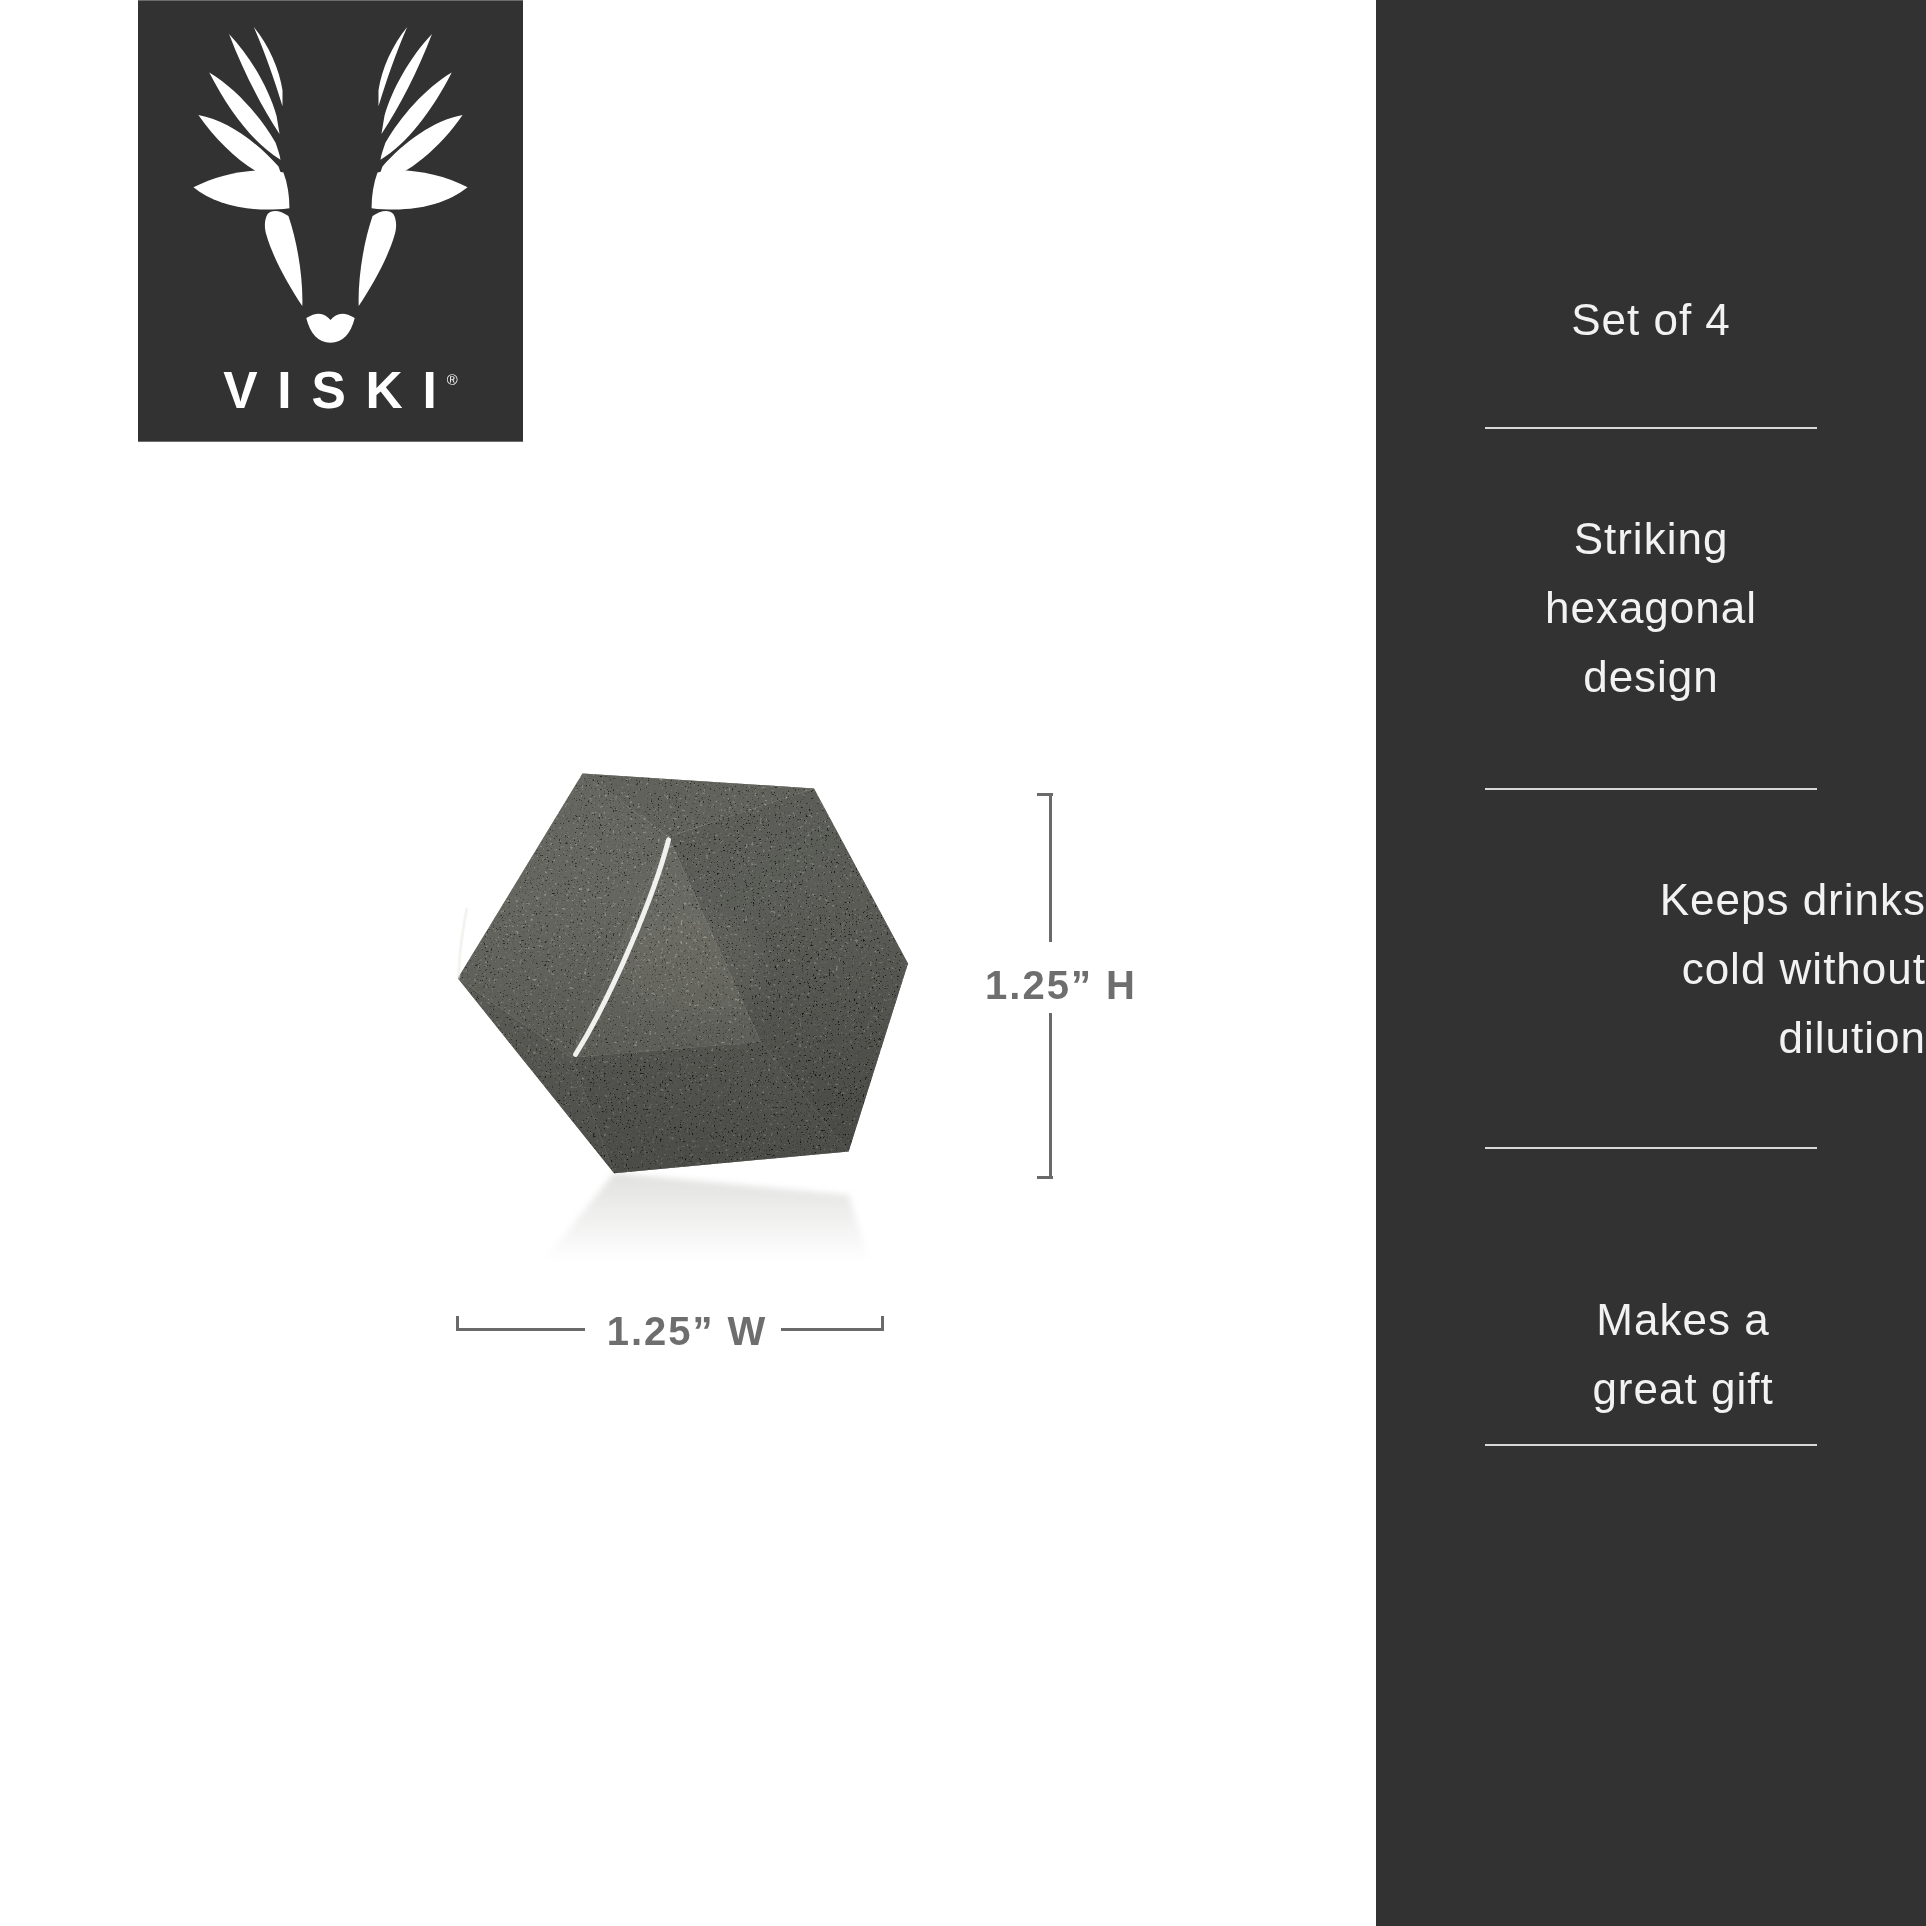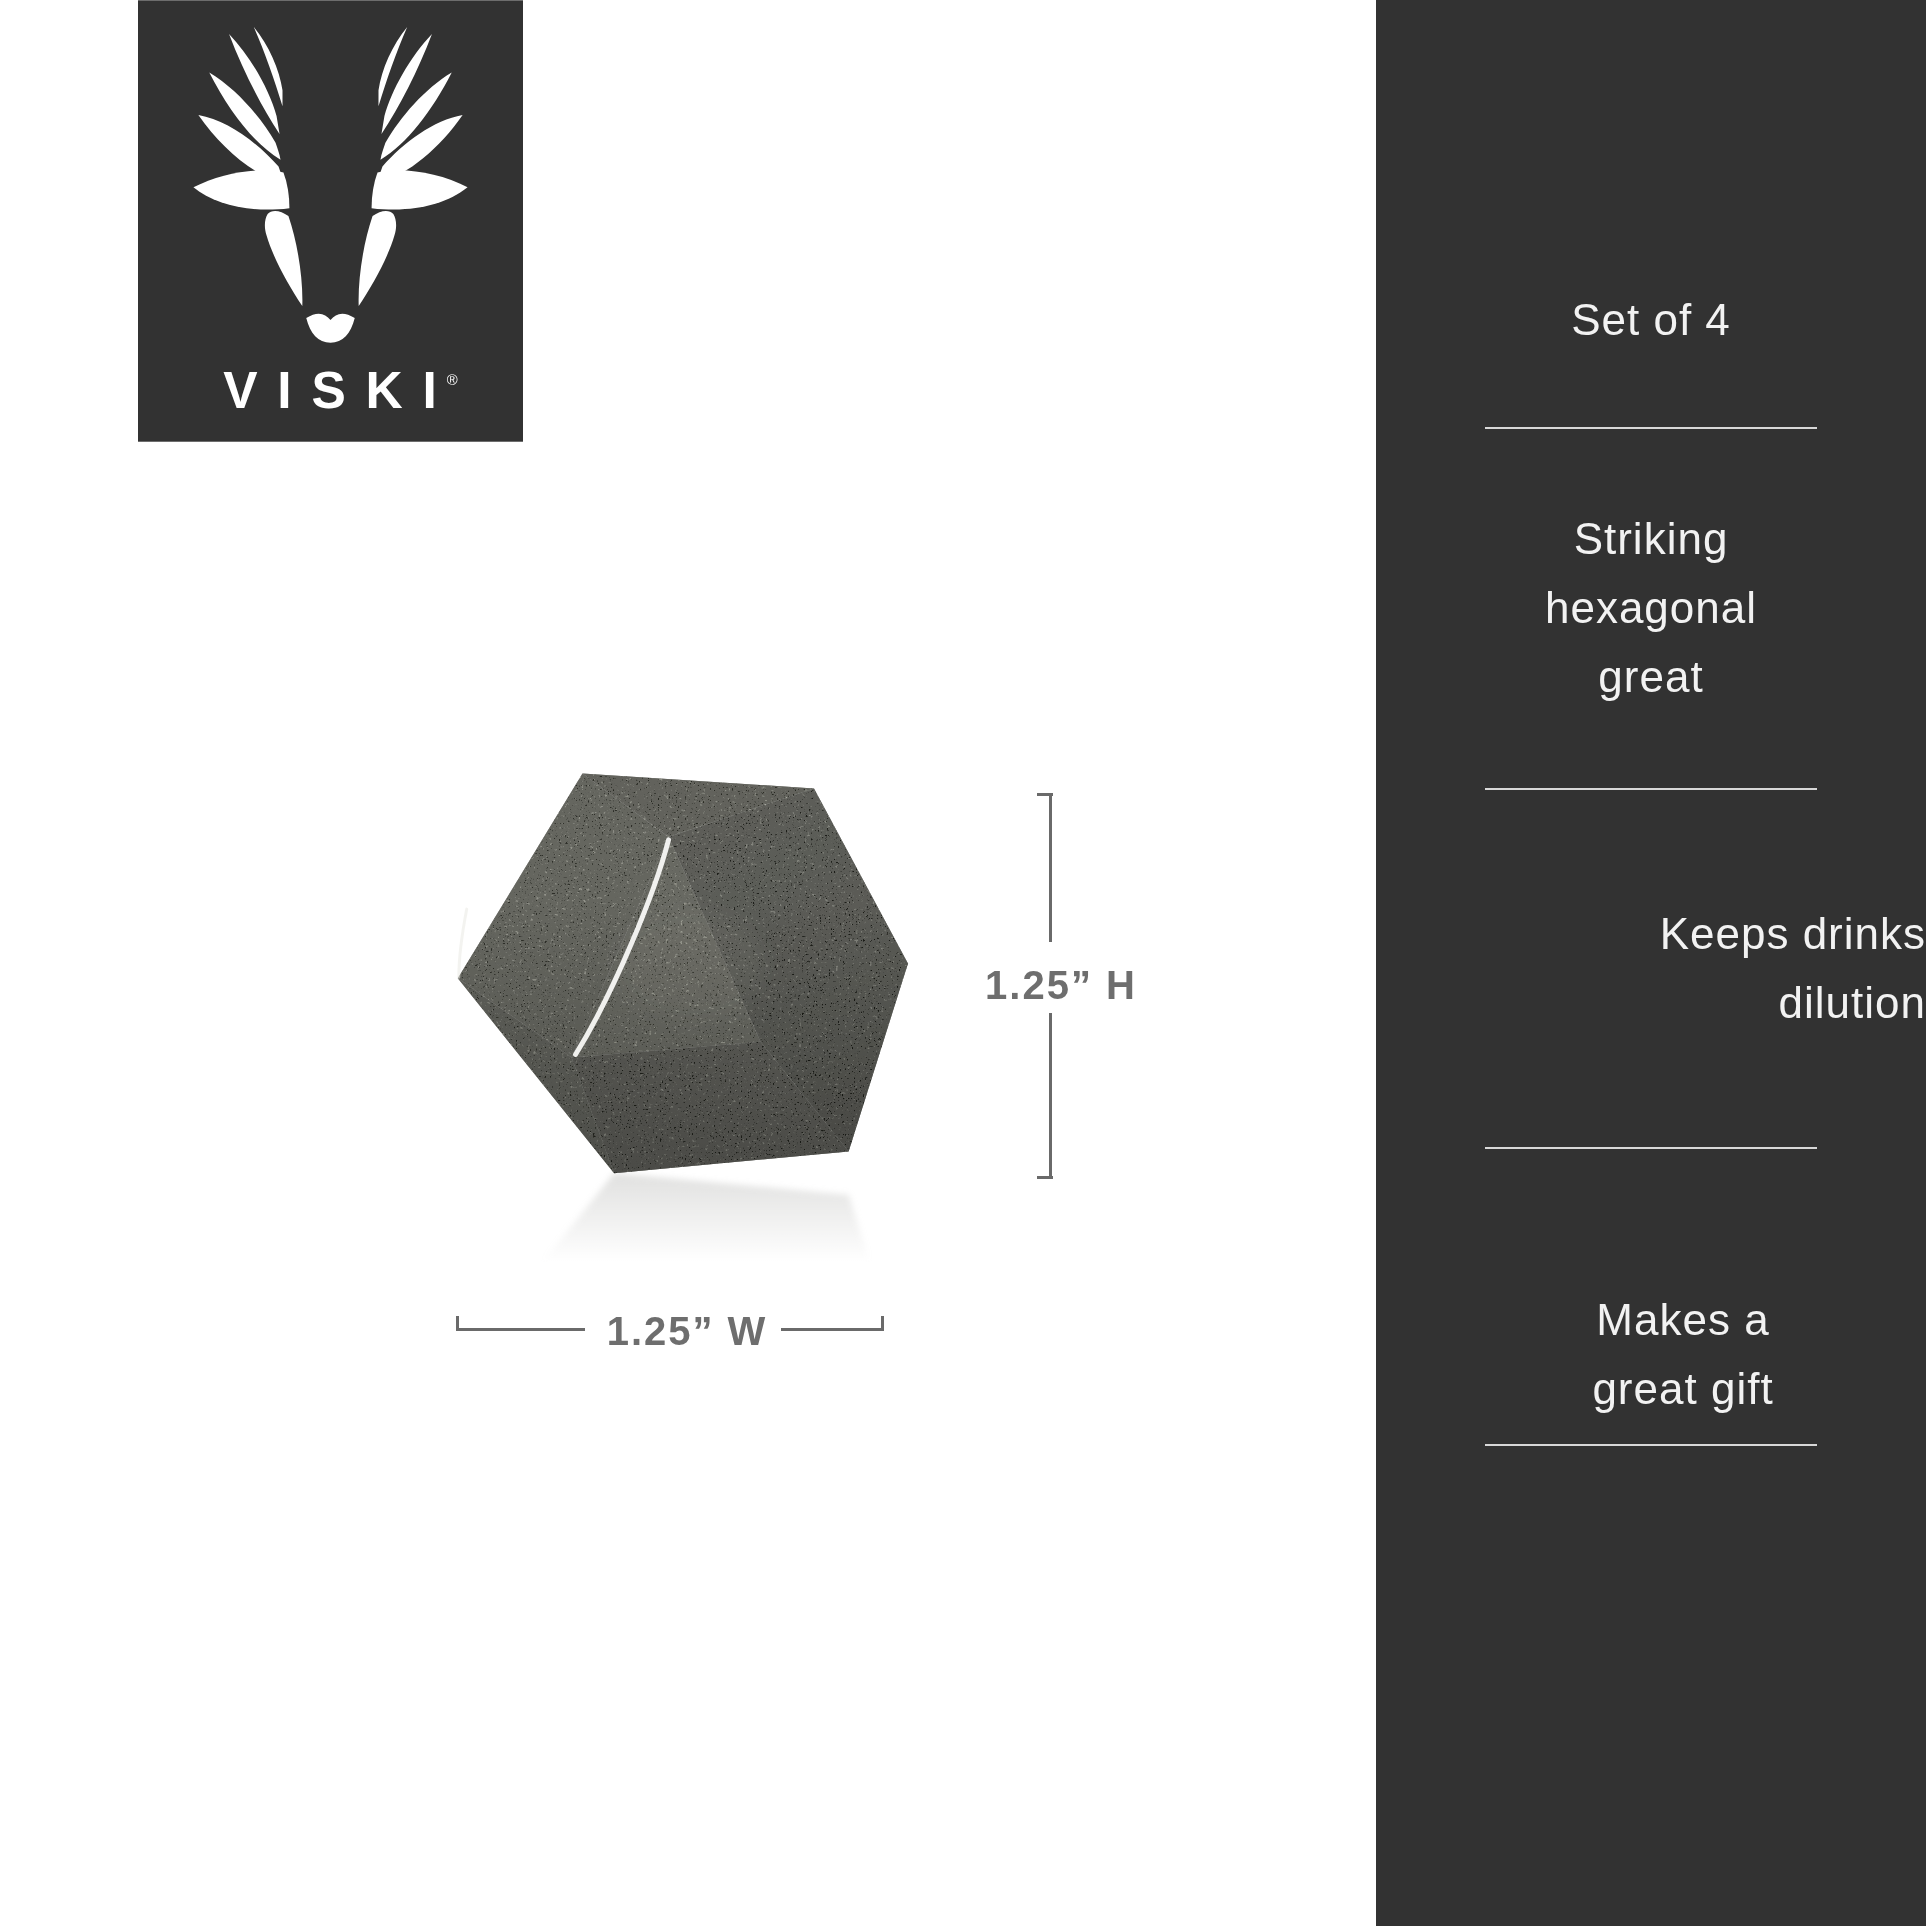--- a/index.html
+++ b/index.html
@@ -143,27 +143,28 @@
 
     <div class="feature" style="top:319px;">
       <span class="line">Set of 4</span>
     </div>
 
     <div class="divider" style="top:427px;"></div>
 
     <div class="feature" style="top:607px;">
       <span class="line">Striking</span>
       <span class="line">hexagonal</span>
-      <span class="line">great</span>
+      <span class="line">design</span>
     </div>
 
     <div class="divider" style="top:788px;"></div>
 
     <div class="feature" style="top:968px;text-align:right;">
       <span class="line">Keeps drinks</span>
+      <span class="line">cold without</span>
       <span class="line">dilution</span>
     </div>
 
     <div class="divider" style="top:1147px;"></div>
 
     <div class="feature" style="top:1354px;padding-left:32px;">
       <span class="line">Makes a</span>
       <span class="line">great gift</span>
     </div>
 

